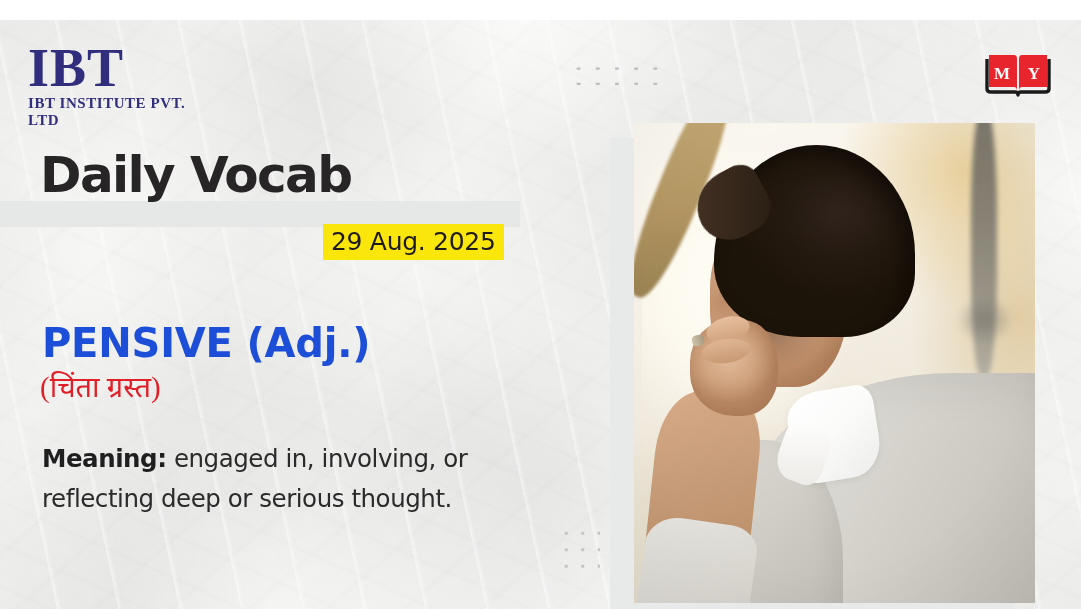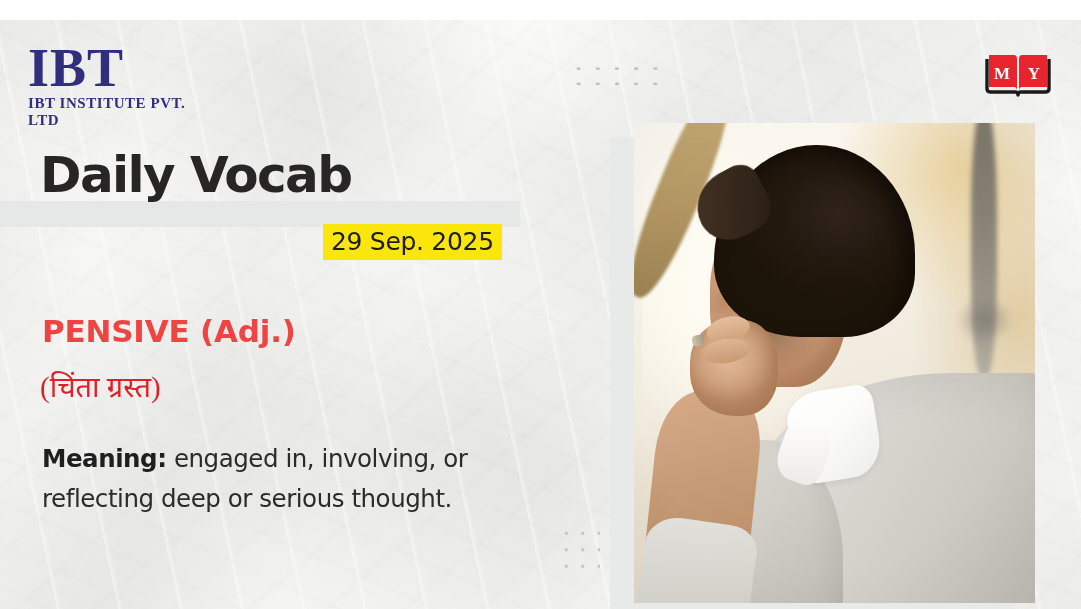--- a/index.html
+++ b/index.html
@@ -137,26 +137,26 @@
     letter-spacing: -0.3px;
     padding: 5px 8px 6px 8px;
     line-height: 1;
     white-space: nowrap;
   }
 
   
   #word-line {
     position: absolute;
     left: 42px;
-    top: 293px;
+    top: 300px;
     font-family: "DejaVu Sans", sans-serif;
     font-weight: bold;
-    font-size: 31px;
+    font-size: 40px;
     letter-spacing: -0.2px;
-    color: #ef4444;
+    color: #1d4ed8;
     white-space: nowrap;
   }
   #word-hindi {
     position: absolute;
     left: 40px;
     top: 346px;
     font-family: "Liberation Serif", serif;
     font-size: 29px;
     color: #e01f26;
     white-space: nowrap;
@@ -396,21 +396,21 @@
       <text x="17" y="30" font-family="Liberation Serif, serif" font-size="17" font-weight="bold" fill="#ffffff" text-anchor="middle">M</text>
       <text x="49" y="30" font-family="Liberation Serif, serif" font-size="17" font-weight="bold" fill="#ffffff" text-anchor="middle">Y</text>
     </svg>
   </div>
 
   <div id="dot-grid-top"></div>
   <div id="dot-grid-bottom"></div>
 
   <div id="title-band"></div>
   <div id="page-title">Daily Vocab</div>
-  <div id="date-badge">29 Sep. 2025</div>
+  <div id="date-badge">29 Aug. 2025</div>
 
   <div id="word-line">PENSIVE (Adj.)</div>
   <div id="meaning-block">
     <span class="meaning-label">Meaning:</span><span> engaged in, involving, or reflecting deep or serious thought.</span>
   </div>
 
   <div id="word-hindi">(चिंता ग्रस्त)</div>
 
   <div id="photo-backing"></div>
   <div id="photo-frame">

